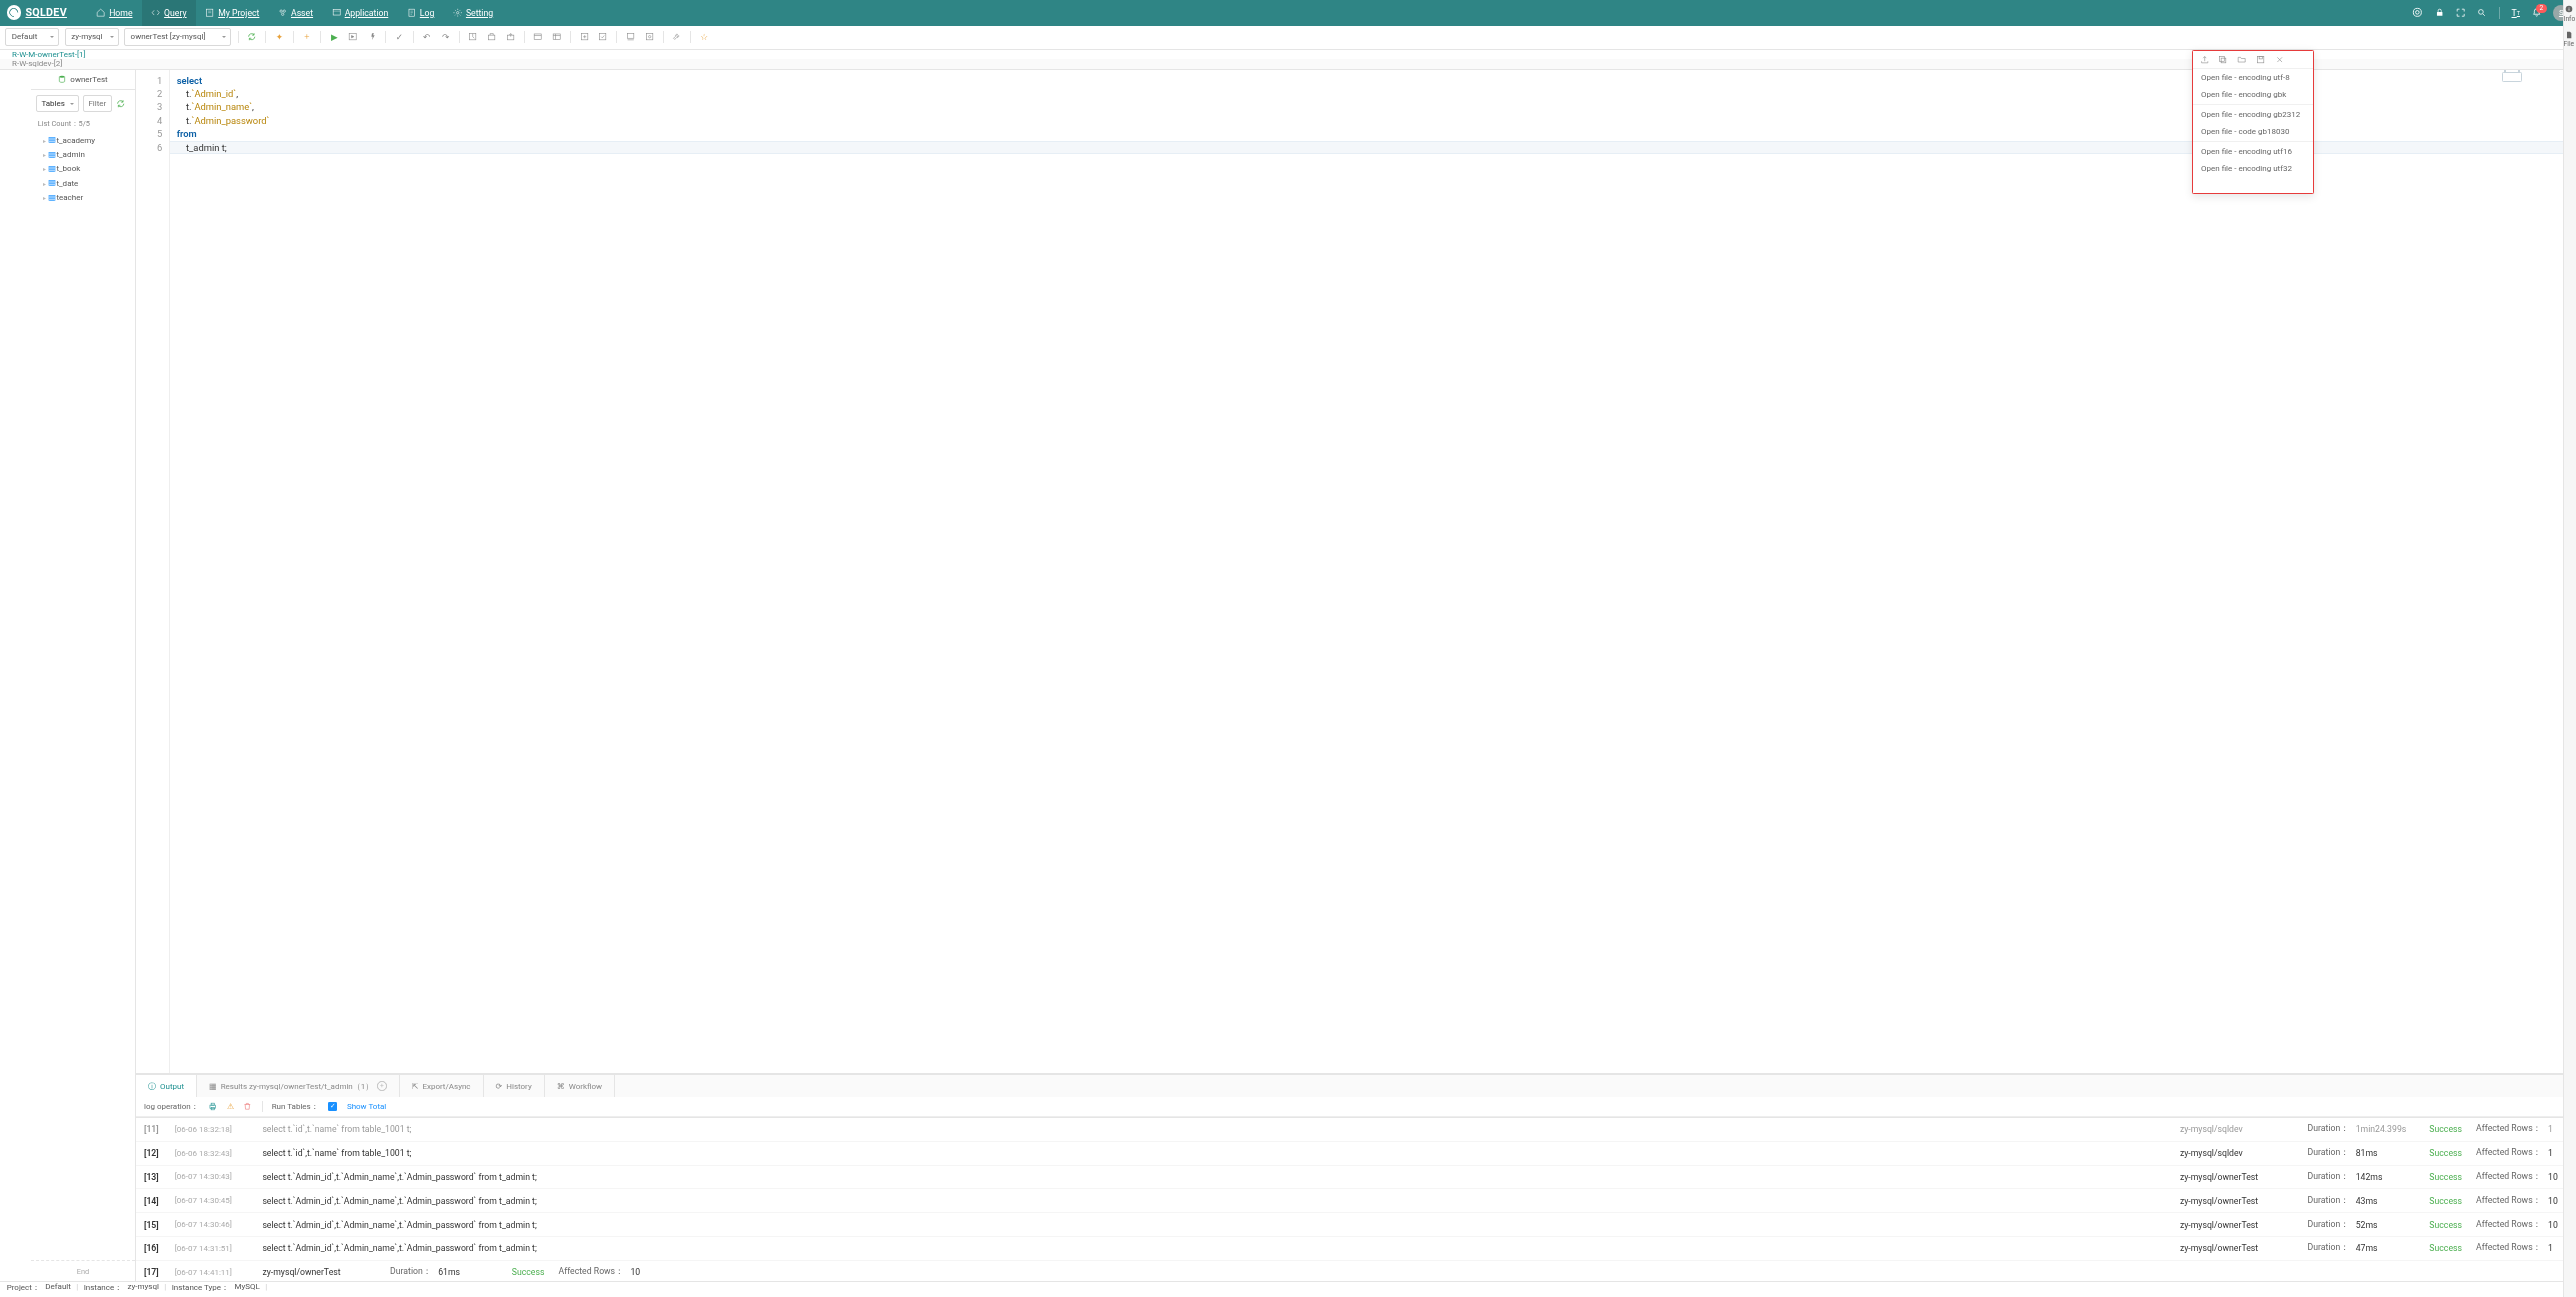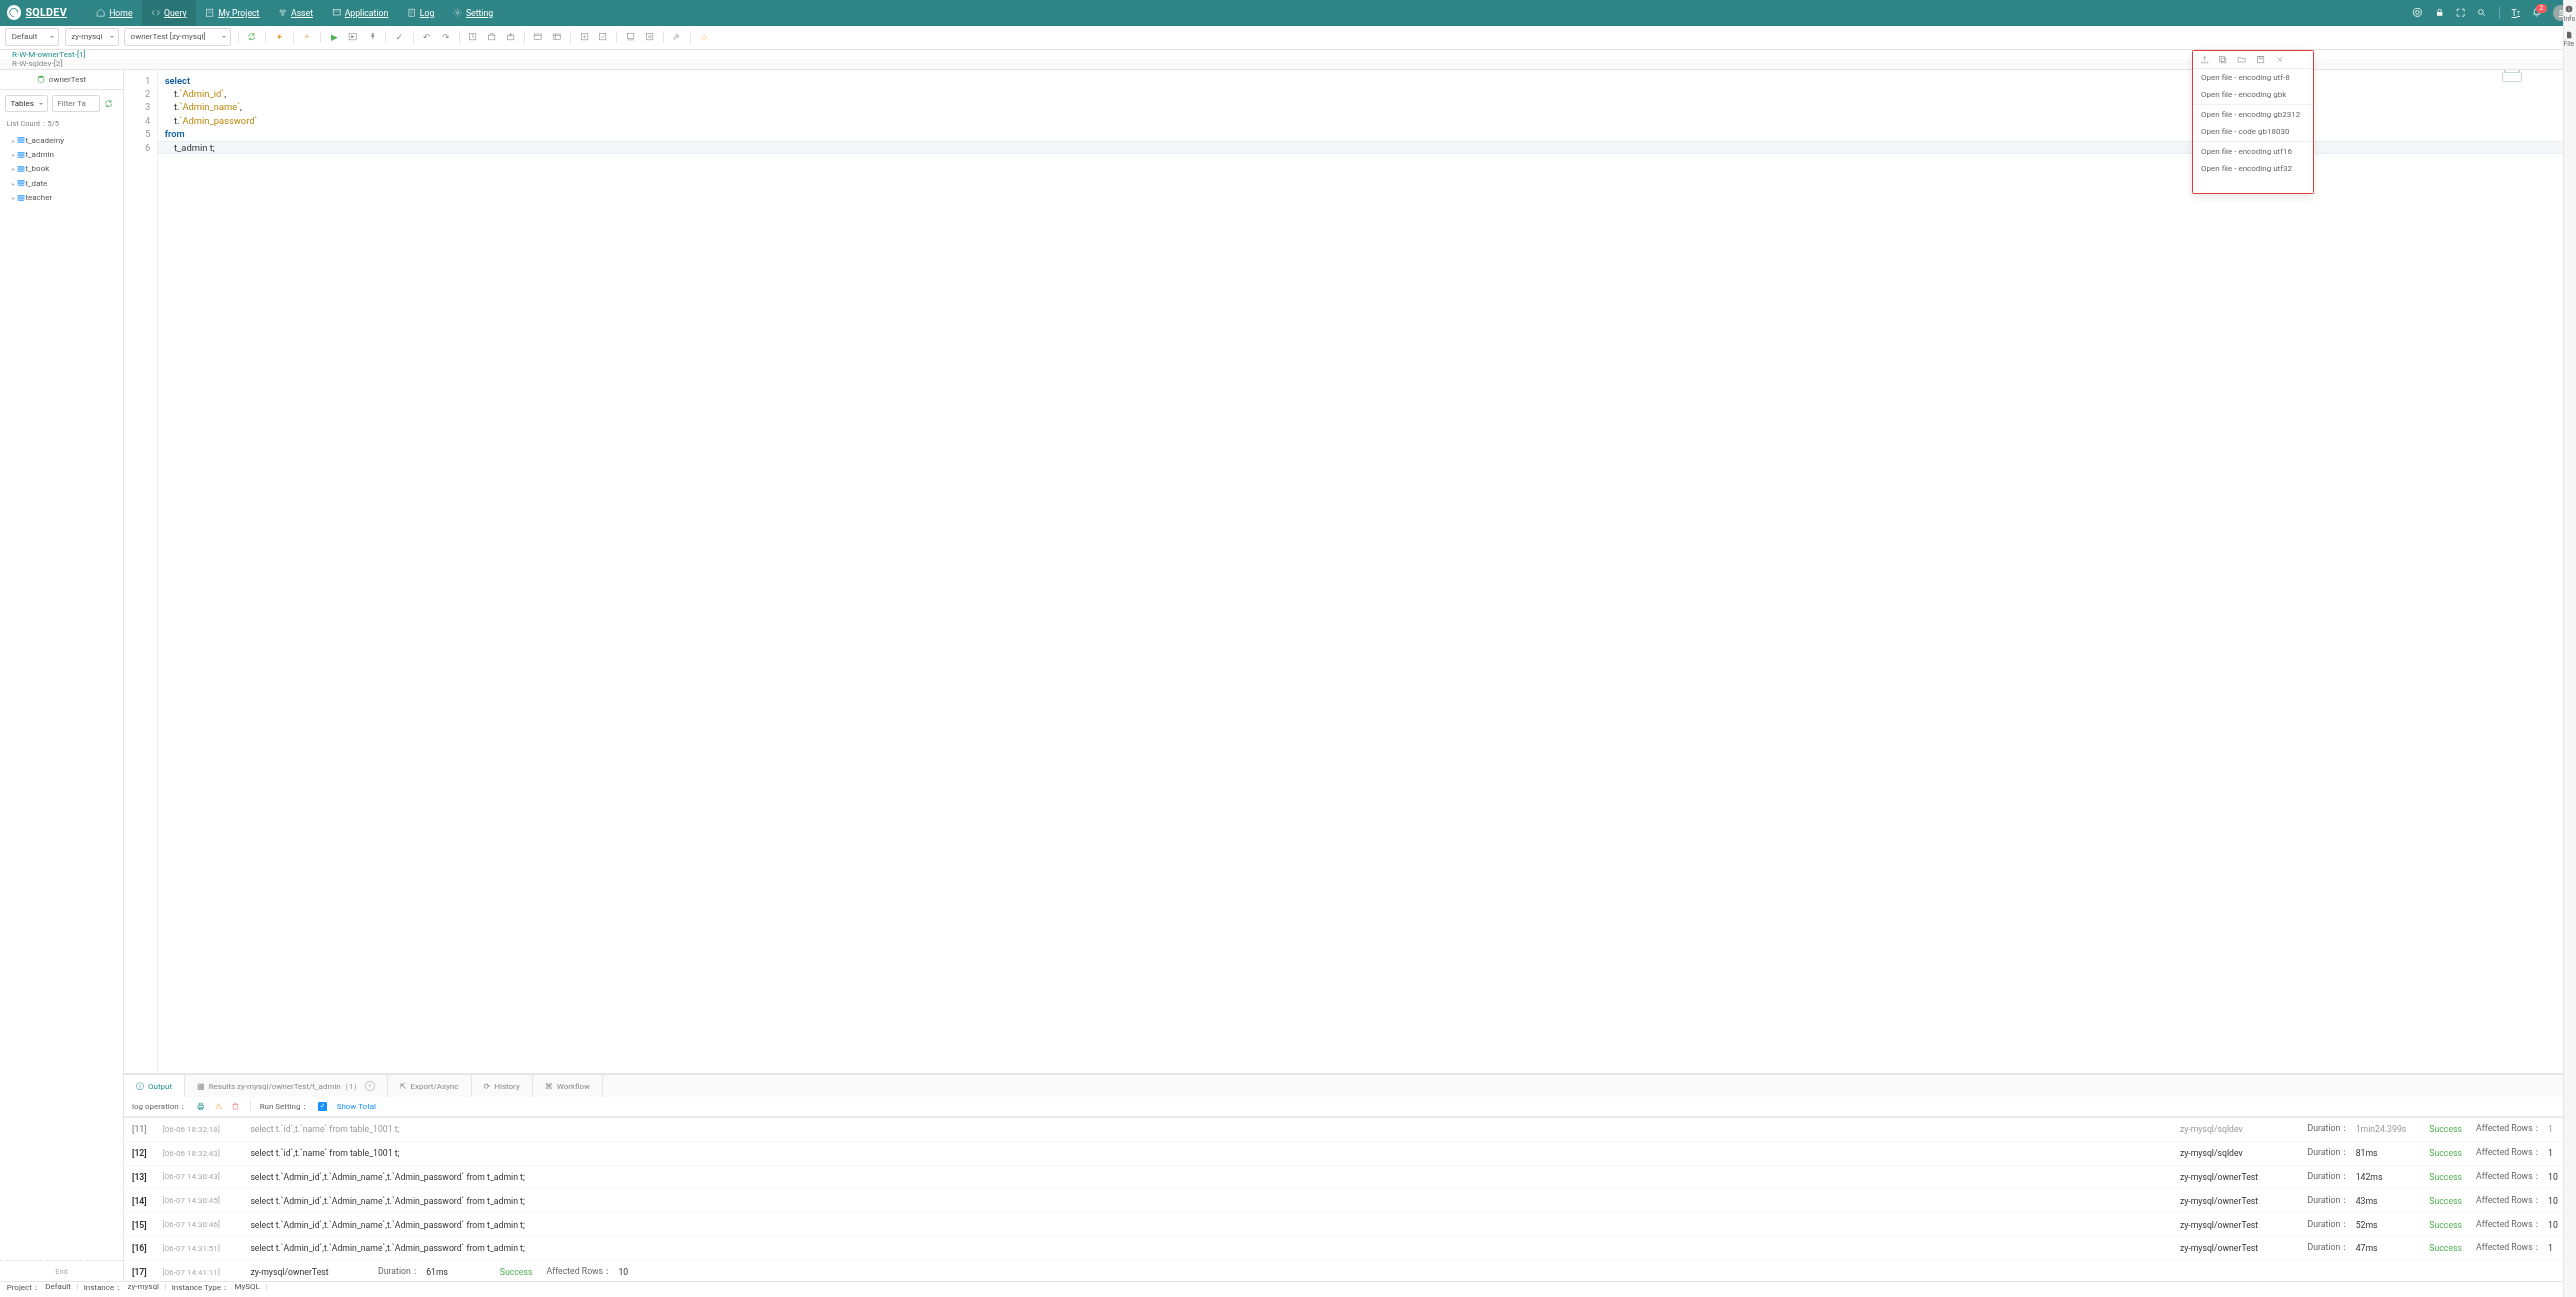--- a/index.html
+++ b/index.html
@@ -24,21 +24,21 @@
 .sel.w1{width:54px}.sel.w2{width:54px}.sel.w3{width:107px}
 .tbtn { width:13.4px; height:13.4px; display:flex; align-items:center; justify-content:center; cursor:pointer; color:#888; border-radius:2px; }
 .tsep { width:0.7px; height:12px; background:#e5e5e5; margin:0 1.3px; }
 .tbtn.orange{color:#e8a23c}.tbtn.green{color:#4caf50}
 
 .tabs { height:20px; display:flex; border-bottom:0.7px solid #e5e5e5; background:#fafafa;flex-direction:column; }
 .tab { padding:0 12px; display:flex; align-items:center; font-size:8px; border-right:0.7px solid #e5e5e5; cursor:pointer; color:#888; }
 .tab.active { color:#1d9090; background:#fff; }
 
 .main { display:flex; height:calc(100vh - 25.5px - 24px - 20px - 16px); }
-.sidebar { width:124px; border-right:0.7px solid #e5e5e5; display:flex; flex-direction:column; overflow:hidden; }
+.sidebar { width:136px; border-right:0.7px solid #e5e5e5; display:flex; flex-direction:column; overflow:hidden;padding-left:31px; }
 .sb-head { height:20px; border-bottom:0.7px solid #e5e5e5; display:flex; align-items:center; justify-content:center; gap:4px; font-size:8px; color:#555; }
 .sb-db-icon{width:8px;height:8px;display:inline-block;color:#4caf50}
 .sb-ctrl { padding:5.4px; display:flex; gap:4px; align-items:center; }
 .sb-sel { flex:0 0 43px; height:17.4px; border:0.7px solid #d9d9d9; border-radius:2px; font-size:8px; padding:0 4px; display:flex; align-items:center; position:relative; cursor:pointer; }
 .sb-sel::after{content:"";position:absolute;right:4px;top:50%;border:2.7px solid transparent;border-top-color:#999;transform:translateY(-25%)}
 .sb-filter { flex:1; height:17.4px; border:0.7px solid #d9d9d9; border-radius:2px; padding:0 4px; font-size:8px; min-width:0; }
 .sb-refresh { width:13.4px; cursor:pointer; color:#4caf50; text-align:center; }
 .sb-count { font-size:7.4px; color:#888; padding:1.3px 6.7px 4px; }
 .sb-list { flex:1; overflow:auto; }
 .sb-item { display:flex; align-items:center; padding:2.7px 6.7px 2.7px 12px; font-size:8px; color:#555; cursor:pointer; }
@@ -462,21 +462,21 @@
                 <rect x="8" y="14" width="8" height="6"></rect>
               </svg>
             </span>
           <span class="lnk" style="color:#e8a23c">⚠</span>
           <span class="lnk" style="color:#e86c6c">
               <svg width="8.7" height="8.7" viewBox="0 0 24 24" fill="none" stroke="currentColor" stroke-width="1.5">
                 <path d="M4 7h16M9 7V4h6v3M6 7l1 13h10l1-13"></path>
               </svg>
             </span>
           <span class="vsep"></span>
-          <span>Run Setting：</span>
+          <span>Run Tables：</span>
           <span class="chk">✓</span>
           <span style="color:#1890ff">Show Total</span>
         </div>
         <div class="output" id="output">
             <div class="orow first">
               <span class="oidx">[11]</span>
               <span class="ots">[06-06 18:32:18]</span>
               <span class="osql">select t.`id`,t.`name` from table_1001 t;</span>
               <span class="odb">zy-mysql/sqldev</span>
               <span class="odur-l">Duration：</span>

